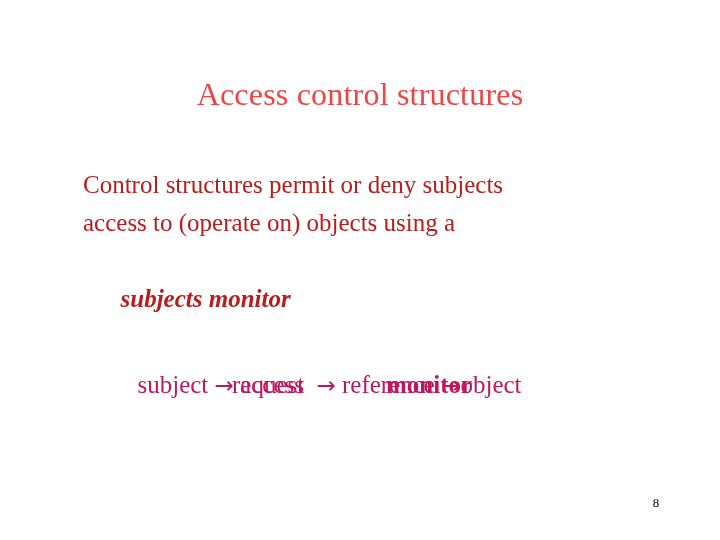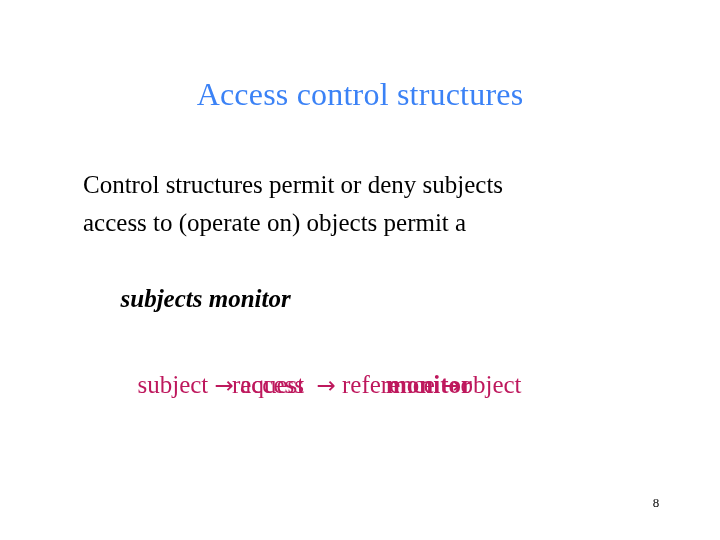--- a/index.html
+++ b/index.html
@@ -26,32 +26,32 @@
   .slide-title {
     position: absolute;
     left: 0;
     top: 74px;
     width: 720px;
     text-align: center;
     font-size: 32px;
     line-height: 40px;
     font-weight: normal;
     letter-spacing: 0.2px;
-    color: #3b82f6;
+    color: #ef4444;
   }
 
   
   .body-block {
     position: absolute;
     left: 83px;
     top: 166px;
     width: 560px;
     font-size: 25px;
     line-height: 38px;
-    color: #000000;
+    color: #b91c1c;
   }
   .body-line {
     white-space: pre;
   }
   .emph {
     font-weight: bold;
     font-style: italic;
   }
 
   
@@ -104,21 +104,21 @@
 </style>
 </head>
 <body>
 
 <div class="slide">
 
   <div class="slide-title">Access control structures</div>
 
   <div class="body-block">
     <div class="body-line">Control structures permit or deny subjects</div>
-    <div class="body-line">access to (operate on) objects permit a</div>
+    <div class="body-line">access to (operate on) objects using a</div>
     <div class="body-line">
       <span class="emph">subjects monitor</span>
     </div>
   </div>
 
   <div class="flow-block">
 
     <div class="flow-row flow-row-top">
       <span class="flow-node">subject</span><span> </span><span class="flow-arrow">→</span><span> </span><span class="flow-node">access</span><span>  </span><span class="flow-arrow">→</span><span> </span><span class="flow-node">reference</span><span> </span><span class="flow-arrow">→</span><span class="flow-node">object</span>
     </div>

